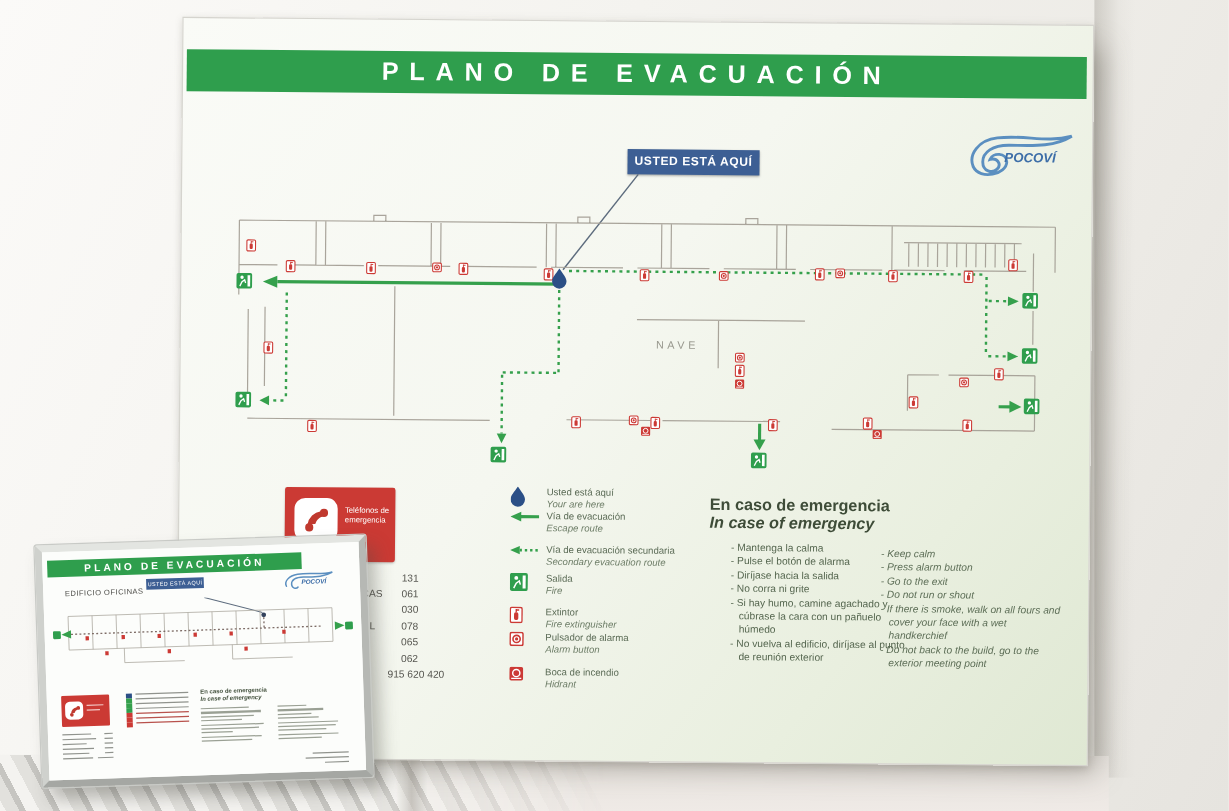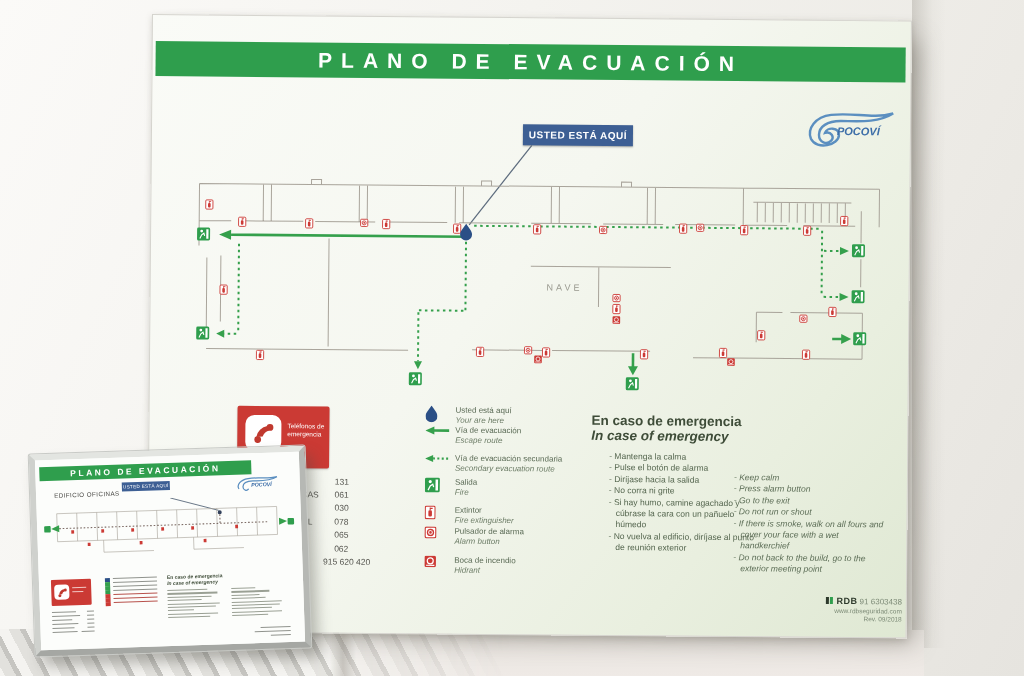--- a/index.html
+++ b/index.html
@@ -35,21 +35,21 @@
   .nave-label{font-size:9px;letter-spacing:3px;fill:#98988e;font-family:"Liberation Sans",sans-serif;}
   
   .lg-row{position:absolute;left:276px;display:flex;align-items:flex-start;}
   .lg-icon{width:26px;flex:0 0 26px;display:flex;justify-content:flex-start;}
   .lg-txt{margin-left:4px;font-size:8px;line-height:9.5px;color:#5a6a55;}
   .lg-txt .en{font-style:italic;color:#6d7d67;}
   
   .instr-head{left:442px;top:394px;color:#3e4c38;font-size:13.5px;font-weight:bold;line-height:15px;}
   .instr-head .en{font-style:italic;}
   .bullets{width:150px;font-size:8.5px;line-height:11.4px;color:#55664f;}
-  .bullets.en{font-style:italic;color:#5d6e57;margin-top:16px;}
+  .bullets.en{font-style:italic;color:#5d6e57;}
   .bl{padding-left:7px;text-indent:-7px;}
   .bl::before{content:"- ";}
   
   .phone-box{left:88px;top:390px;width:92px;height:62px;background:#cb3a34;border-radius:2px;
     box-shadow:0 1px 2px rgba(0,0,0,.2);}
   .phone-white{position:absolute;left:8px;top:9px;width:36px;height:36px;background:#fff;border-radius:9px;
     display:flex;align-items:center;justify-content:center;color:#c0392f;}
   .phone-lbl{position:absolute;left:50px;top:16px;width:40px;color:#fff;font-size:6.5px;line-height:8px;}
   .ph-list{left:96px;top:458px;width:104px;font-size:8.5px;color:#55554f;}
   .ph-row{height:13.4px;display:flex;justify-content:flex-end;align-items:center;}
@@ -339,27 +339,20 @@
   </div>
   <div class="abs bullets en" style="left:585px;top:436px">
     <div class="bl">Keep calm</div>
     <div class="bl">Press alarm button</div>
     <div class="bl">Go to the exit</div>
     <div class="bl">Do not run or shout</div>
     <div class="bl">If there is smoke, walk on all fours and cover your face with a wet handkerchief</div>
     <div class="bl">Do not back to the build, go to the exterior meeting point</div>
   </div>
 
-  <div class="abs footer">
-    <div class="l1"><span class="sq"></span><span class="sq" style="background:#2f9e4d"></span>
-      <span class="maker">RDB</span>
-      <span>91 6303438</span></div>
-    <div>www.rdbseguridad.com</div>
-    <div>Rev. 09/2018</div>
-  </div>
 </div>
 
 <div class="abs sign">
   <div class="abs sign-band">PLANO DE EVACUACIÓN</div>
 
   <svg class="abs" style="left:196px;top:20px" width="54" height="22" viewBox="0 0 112 44">
     <path d="M14,30 C10,22 18,12 34,10 C56,7 72,13 94,8 C78,17 60,15 44,15 C30,15 23,20 23,27 C23,34 31,36 34,32" fill="none" stroke="#5b8fc0" stroke-width="2.6" stroke-linecap="round"></path>
     <text x="40" y="27" font-size="11" font-style="italic" font-weight="bold" fill="#3d6ea8">POCOVÍ</text>
   </svg>
 

